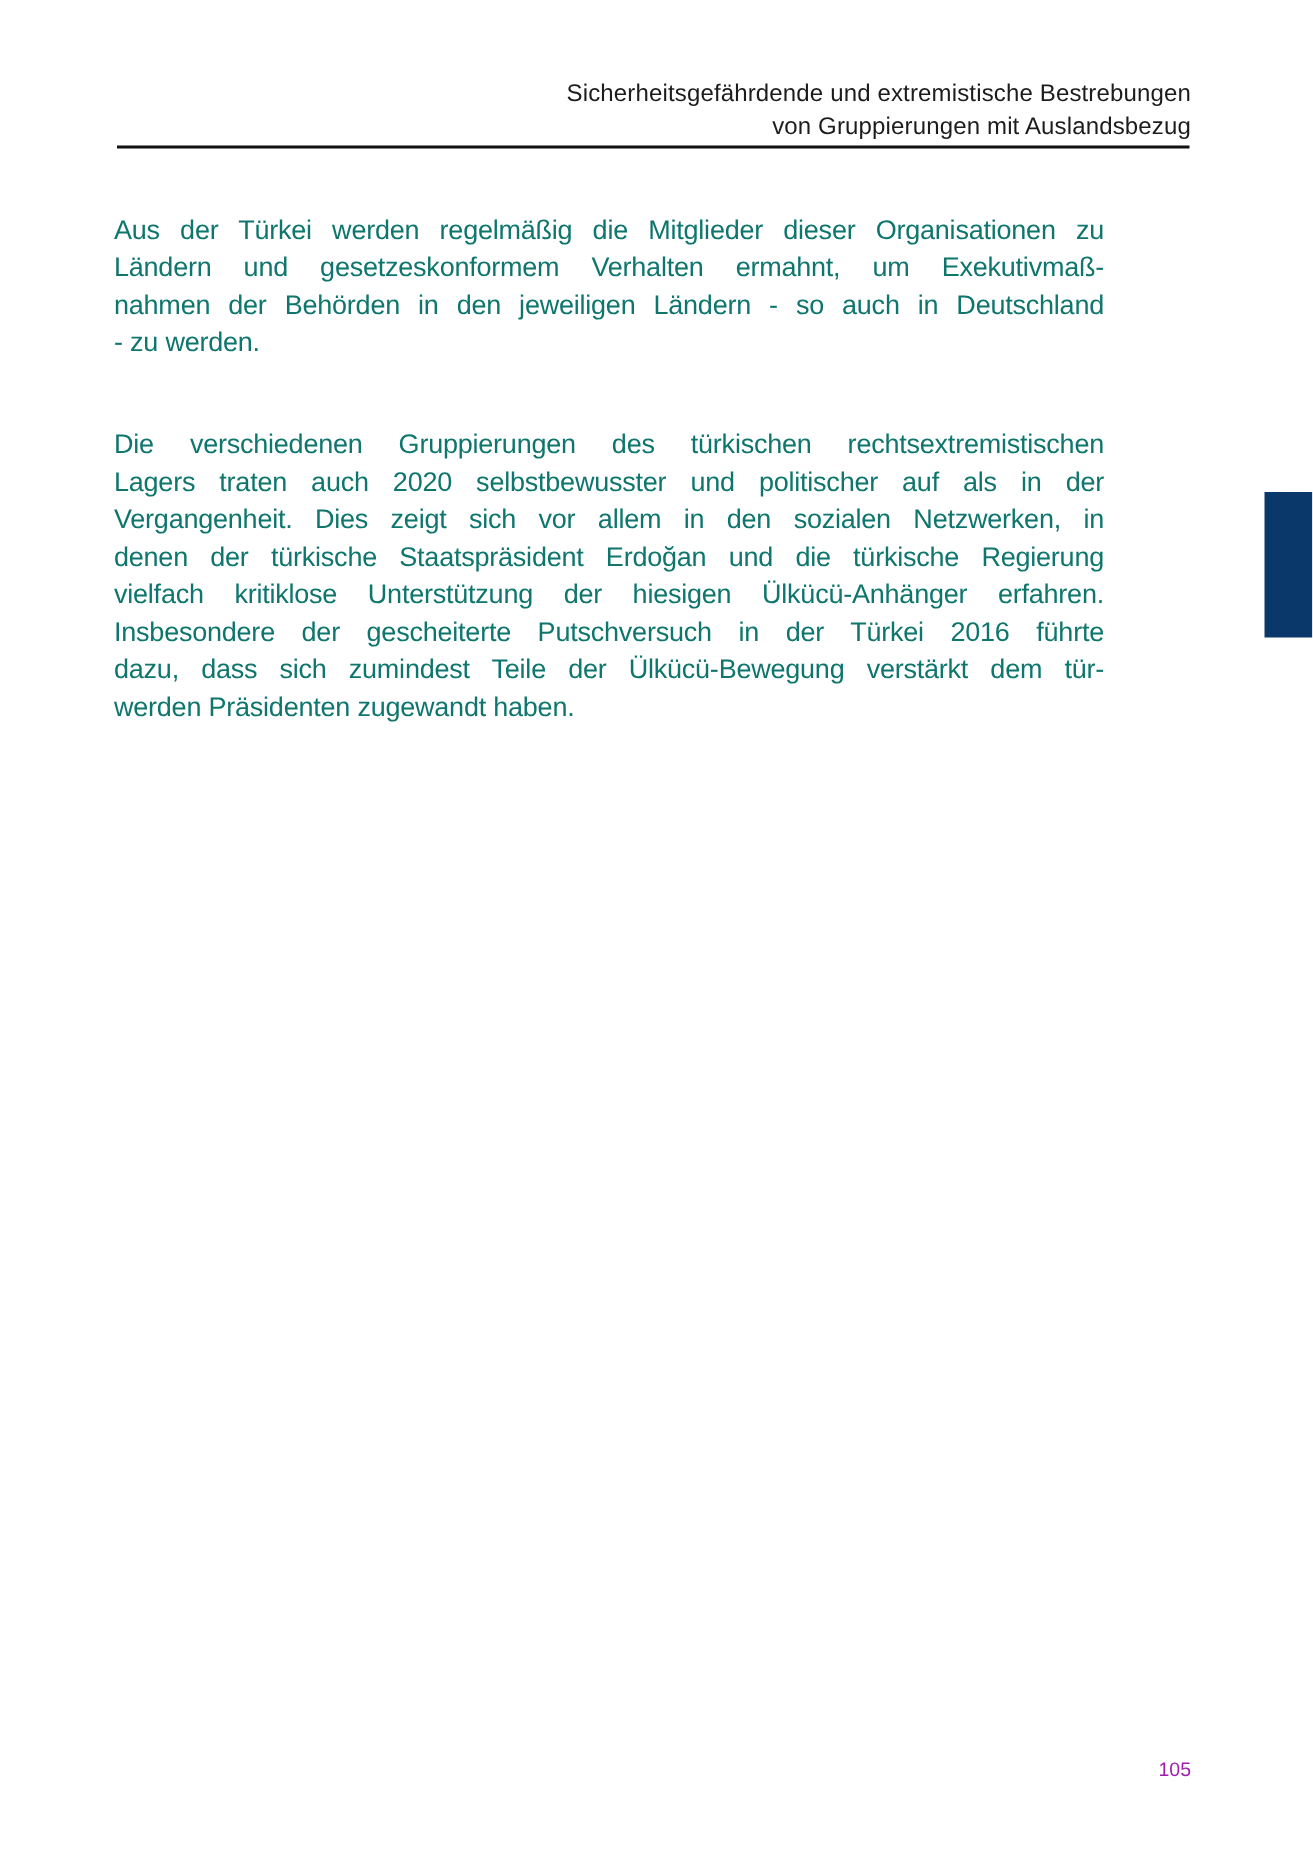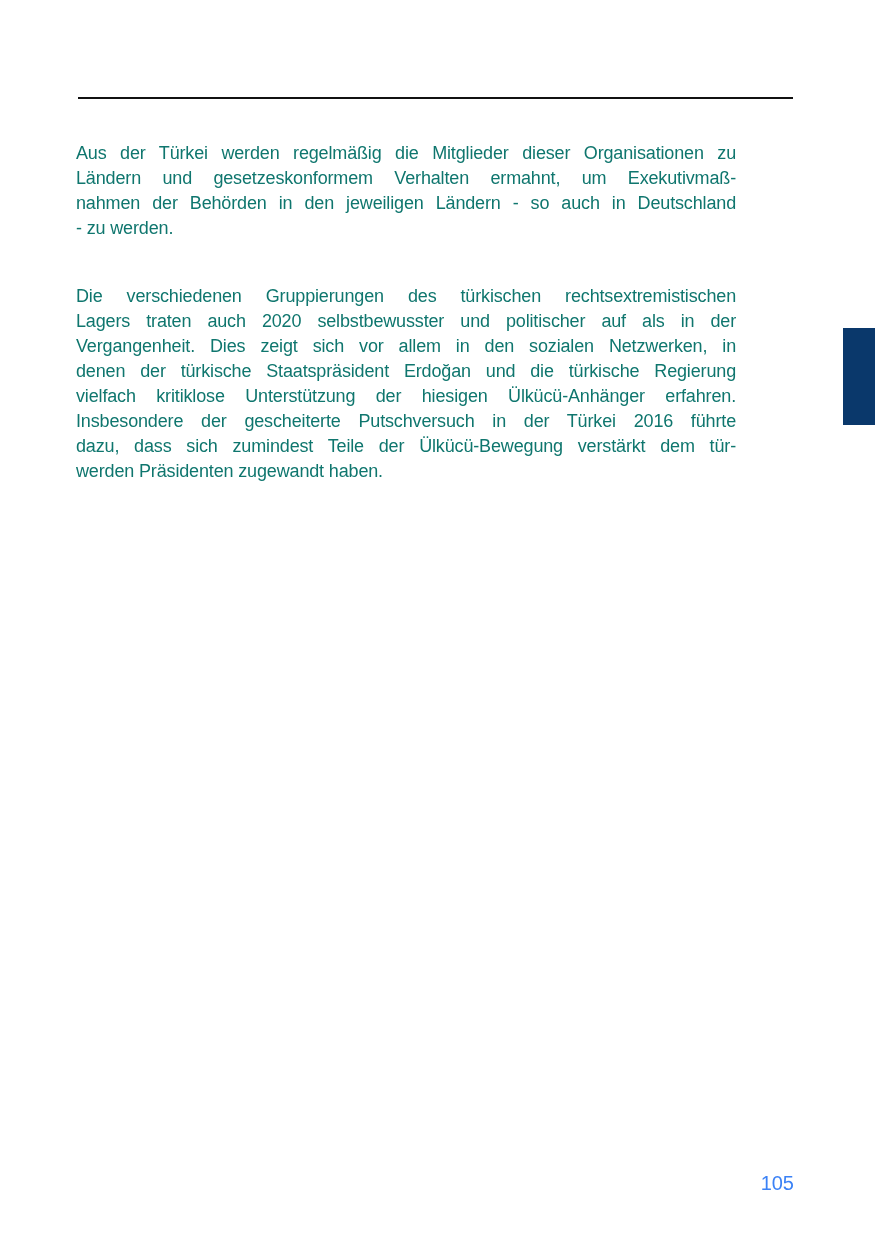--- a/index.html
+++ b/index.html
@@ -54,30 +54,34 @@
     position: absolute;
     top: 328px;
     left: 843px;
     width: 32px;
     height: 97px;
   }
   .page-number {
     position: absolute;
     top: 1172px;
     right: 81px;
-    font-size: 20px;
-    color: #3b82f6;
+    font-size: 13px;
+    color: #a21caf;
     text-align: right;
   }
 </style>
 </head>
 <body>
 
 <div class="page">
 
+  <div class="running-header">
+    <div>Sicherheitsgefährdende und extremistische Bestrebungen</div>
+    <div>von Gruppierungen mit Auslandsbezug</div>
+  </div>
 
   <div class="header-rule"></div>
 
   <div class="body-text">
     <div class="paragraph">
       <div class="line">Aus der Türkei werden regelmäßig die Mitglieder dieser Organisationen zu</div>
       <div class="line">Ländern und gesetzeskonformem Verhalten ermahnt, um Exekutivmaß-</div>
       <div class="line">nahmen der Behörden in den jeweiligen Ländern - so auch in Deutschland</div>
       <div class="line last">- zu werden.</div>
     </div>

